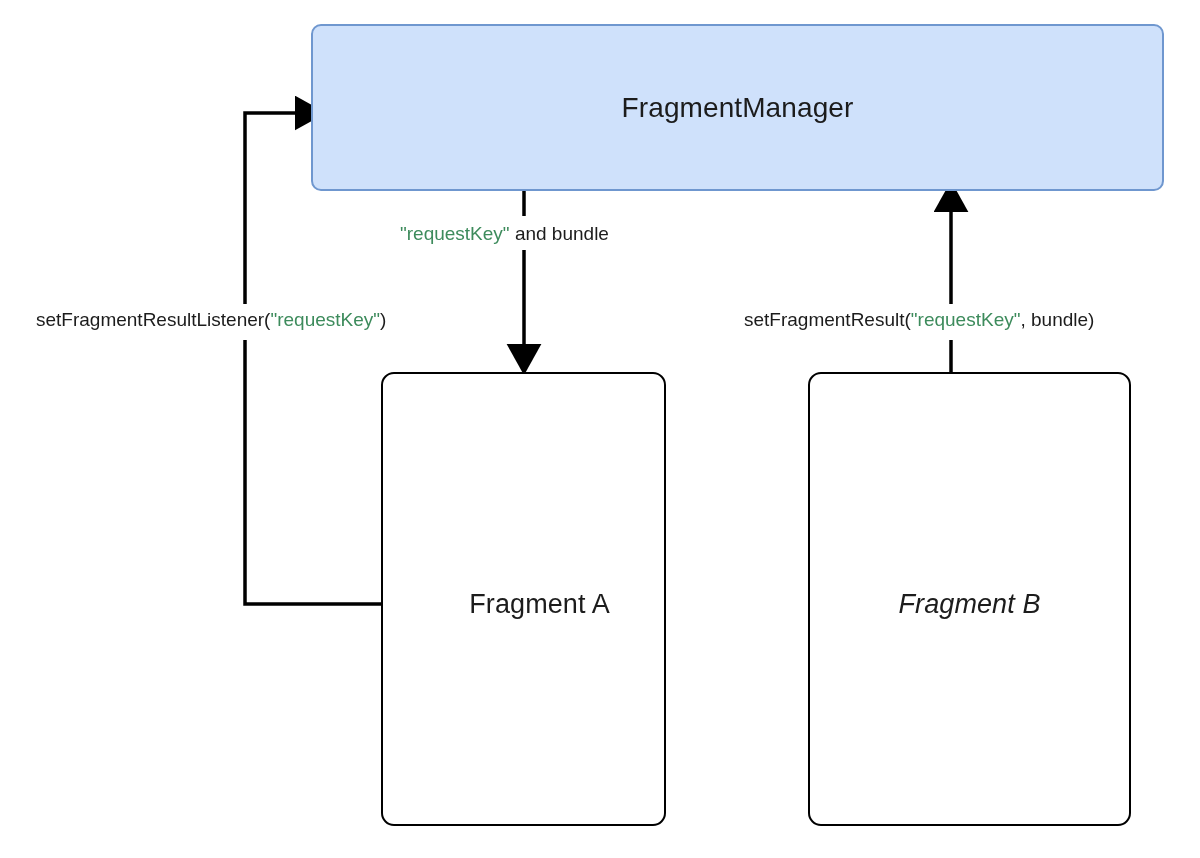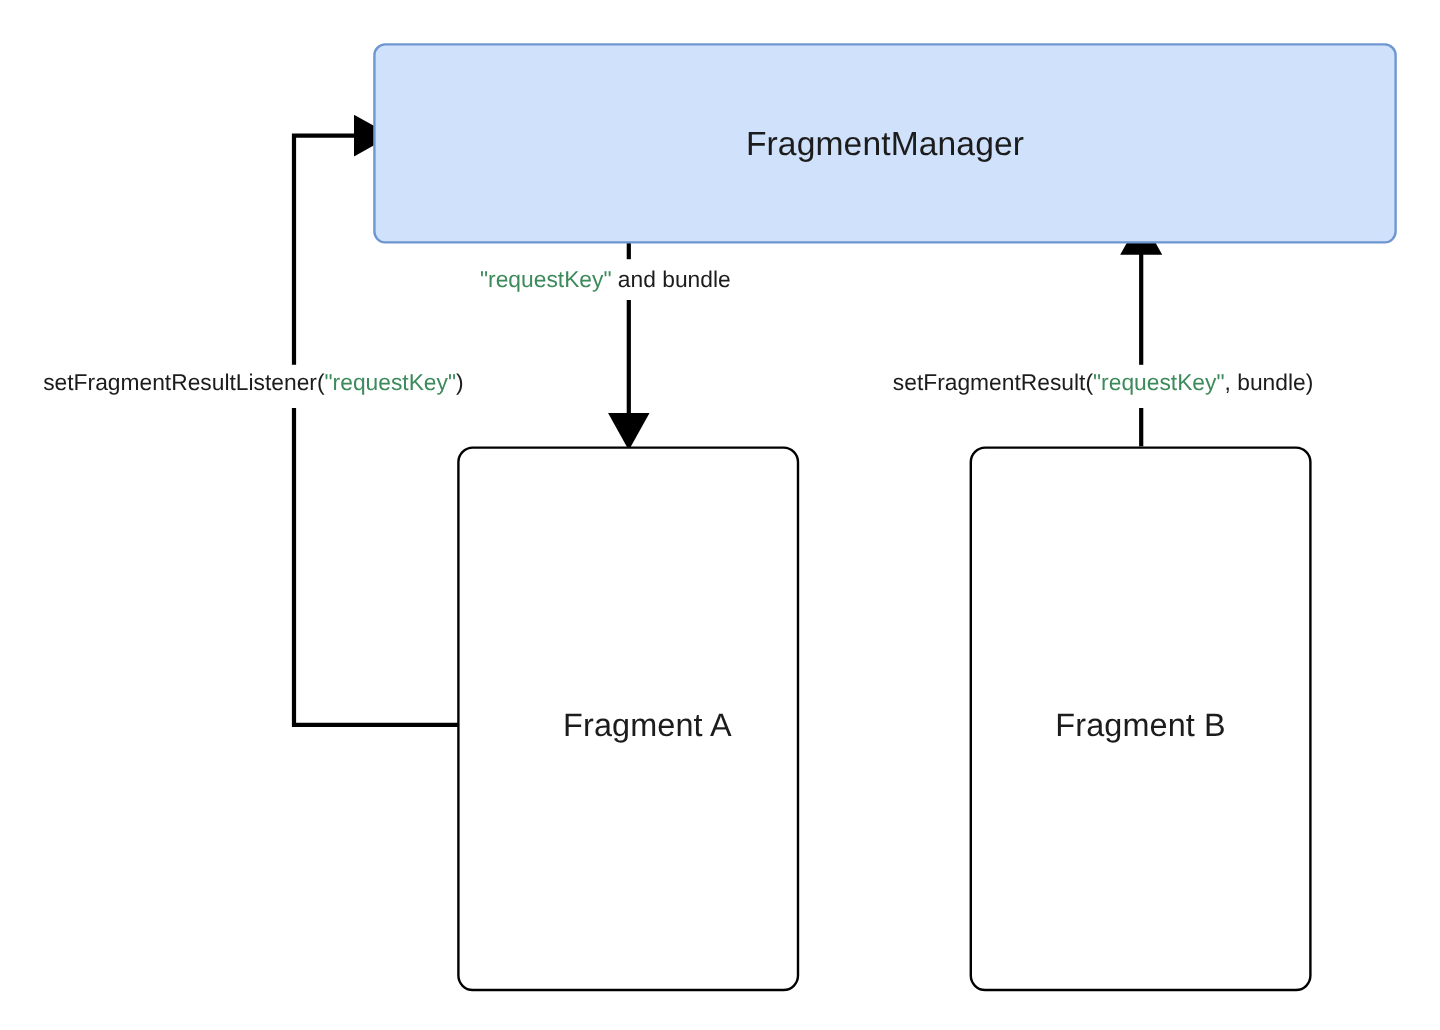--- a/index.html
+++ b/index.html
@@ -39,21 +39,20 @@
     white-space: nowrap;
   }
   #node-fragment-manager {
     left: 311px;
     top: 24px;
     width: 853px;
     height: 167px;
     background: #cfe1fb;
     border: 2.5px solid #6f97cf;
     border-radius: 10px;
-    margin-top: 12px;
   }
   #node-fragment-manager .node-label {
     font-size: 28px;
   }
   #node-fragment-a {
     left: 381px;
     top: 372px;
     width: 285px;
     height: 454px;
     background: #ffffff;
@@ -62,27 +61,28 @@
     align-items: flex-start;
     justify-content: center;
     padding-left: 32px;
   }
   #node-fragment-a .node-label {
     margin-top: 215px;
   }
   #node-fragment-b {
     left: 808px;
     top: 372px;
-    width: 285px;
+    width: 323px;
     height: 454px;
     background: #ffffff;
     border: 2.5px solid #000000;
     border-radius: 13px;
     align-items: flex-start;
     justify-content: center;
+    font-style: italic;
   }
   #node-fragment-b .node-label {
     margin-top: 215px;
   }
   
   .edge-label {
     position: absolute;
     font-size: 19px;
     color: #1c1c1c;
     white-space: nowrap;

